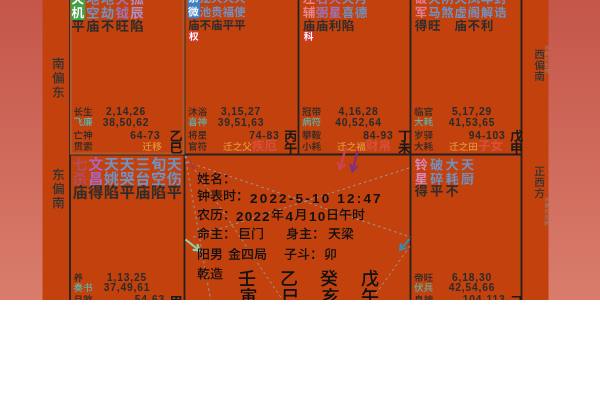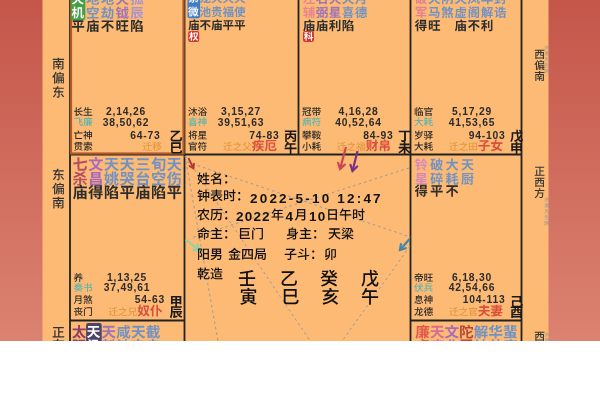--- a/index.html
+++ b/index.html
@@ -1,16 +1,16 @@
 <!DOCTYPE html>
 <html><head>
 <meta charset="utf-8">
 <style>
 html,body{margin:0;padding:0;background:#ffffff;}
-#chart{position:relative;width:600px;height:341px;overflow:hidden;background:#fdba74;}
+#chart{position:relative;width:600px;height:300px;overflow:hidden;background:#c2410c;}
 </style>
 </head>
 <body>
 
 <div id="chart">
 <svg width="600" height="400" viewBox="0 0 600 400">
 <defs>
 <linearGradient id="lg1" x1="0" y1="0" x2="0" y2="1">
 <stop offset="0" stop-color="#c4564a"></stop>
 <stop offset="1" stop-color="#e08a77"></stop>

